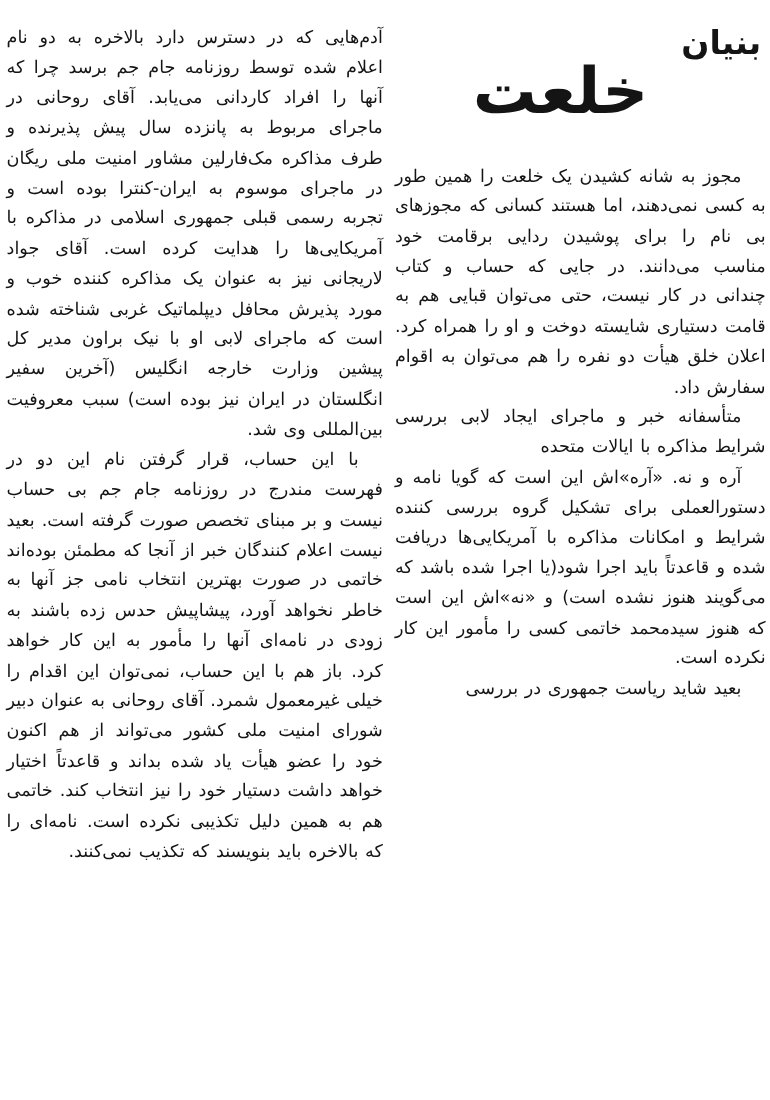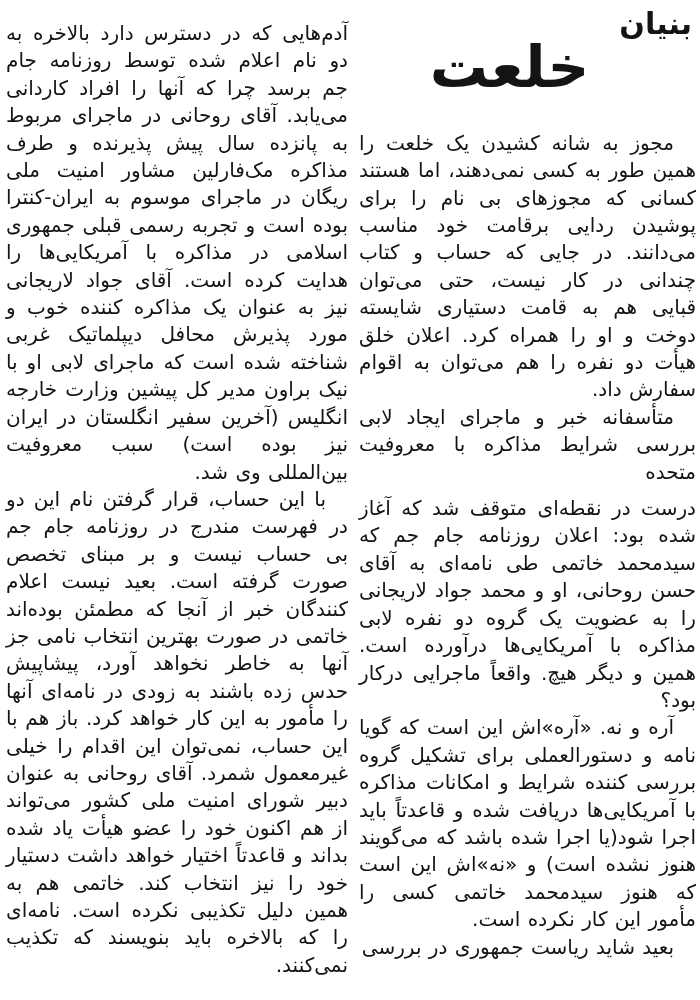--- a/index.html
+++ b/index.html
@@ -12,21 +12,21 @@
     width: 700px;
     height: 1000px;
     background: #ffffff;
     color: #141414;
     font-family: "DejaVu Sans", sans-serif;
     direction: rtl;
     overflow: hidden;
   }
   .col {
     position: absolute;
-    top: 0;
+    top: 16px;
     direction: rtl;
   }
   .col-right {
     right: 4px;
     width: 337px;
   }
   .col-left {
     right: 352px;
     width: 342px;
     top: 20px;
@@ -42,21 +42,21 @@
   .headline {
     text-align: center;
     font-weight: bold;
     font-size: 58px;
     line-height: 1.1;
     padding: 0 36px 0 0;
     margin-top: -6px;
   }
   .body-text p {
     margin: 0;
-    font-size: 20px;
+    font-size: 16px;
     line-height: 27.4px;
     text-align: justify;
     text-justify: inter-word;
     word-spacing: 1px;
   }
   .col-right .body-text { margin-top: 30px; }
   .indent { text-indent: 22px; }
   .gap-top { margin-top: 9px !important; }
   .bold-para { font-weight: normal; }
 </style>
@@ -64,22 +64,21 @@
 <body>
 
 <div class="page">
 
   <div class="col col-right">
     <div class="kicker">بنیان</div>
     <div class="headline">خلعت</div>
 
     <div class="body-text">
       <p class="indent">مجوز به شانه کشیدن یک خلعت را همین طور به کسی نمی‌دهند، اما هستند کسانی که مجوزهای بی نام را برای پوشیدن ردایی برقامت خود مناسب می‌دانند. در جایی که حساب و کتاب چندانی در کار نیست، حتی می‌توان قبایی هم به قامت دستیاری شایسته دوخت و او را همراه کرد. اعلان خلق هیأت دو نفره را هم می‌توان به اقوام سفارش داد.</p>
-      <p class="indent">متأسفانه خبر و ماجرای ایجاد لابی بررسی شرایط مذاکره با معروفیت متحده</p>
-      <p class="gap-top">درست در نقطه‌ای متوقف شد که آغاز شده بود: اعلان روزنامه جام جم که سیدمحمد خاتمی طی نامه‌ای به آقای حسن روحانی، او و محمد جواد لاریجانی را به عضویت یک گروه دو نفره لابی مذاکره با آمریکایی‌ها درآورده است. همین و دیگر هیچ. واقعاً ماجرایی درکار بود؟</p>
+      <p class="indent">متأسفانه خبر و ماجرای ایجاد لابی بررسی شرایط مذاکره با ایالات متحده</p>
       <p class="indent">آره و نه. «آره»اش این است که گویا نامه و دستورالعملی برای تشکیل گروه بررسی کننده شرایط و امکانات مذاکره با آمریکایی‌ها دریافت شده و قاعدتاً باید اجرا شود(یا اجرا شده باشد که می‌گویند هنوز نشده است) و «نه»اش این است که هنوز سیدمحمد خاتمی کسی را مأمور این کار نکرده است.</p>
       <p class="indent">بعید شاید ریاست جمهوری در بررسی</p>
     </div>
   </div>
 
   <div class="col col-left">
     <div class="body-text">
       <p>آدم‌هایی که در دسترس دارد بالاخره به دو نام اعلام شده توسط روزنامه جام جم برسد چرا که آنها را افراد کاردانی می‌یابد. آقای روحانی در ماجرای مربوط به پانزده سال پیش پذیرنده و طرف مذاکره مک‌فارلین مشاور امنیت ملی ریگان در ماجرای موسوم به ایران-کنترا بوده است و تجربه رسمی قبلی جمهوری اسلامی در مذاکره با آمریکایی‌ها را هدایت کرده است. آقای جواد لاریجانی نیز به عنوان یک مذاکره کننده خوب و مورد پذیرش محافل دیپلماتیک غربی شناخته شده است که ماجرای لابی او با نیک براون مدیر کل پیشین وزارت خارجه انگلیس (آخرین سفیر انگلستان در ایران نیز بوده است) سبب معروفیت بین‌المللی وی شد.</p>
       <p class="indent bold-para">با این حساب، قرار گرفتن نام این دو در فهرست مندرج در روزنامه جام جم بی حساب نیست و بر مبنای تخصص صورت گرفته است. بعید نیست اعلام کنندگان خبر از آنجا که مطمئن بوده‌اند خاتمی در صورت بهترین انتخاب نامی جز آنها به خاطر نخواهد آورد، پیشاپیش حدس زده باشند به زودی در نامه‌ای آنها را مأمور به این کار خواهد کرد. باز هم با این حساب، نمی‌توان این اقدام را خیلی غیرمعمول شمرد. آقای روحانی به عنوان دبیر شورای امنیت ملی کشور می‌تواند از هم اکنون خود را عضو هیأت یاد شده بداند و قاعدتاً اختیار خواهد داشت دستیار خود را نیز انتخاب کند. خاتمی هم به همین دلیل تکذیبی نکرده است. نامه‌ای را که بالاخره باید بنویسند که تکذیب نمی‌کنند.</p>
     </div>

